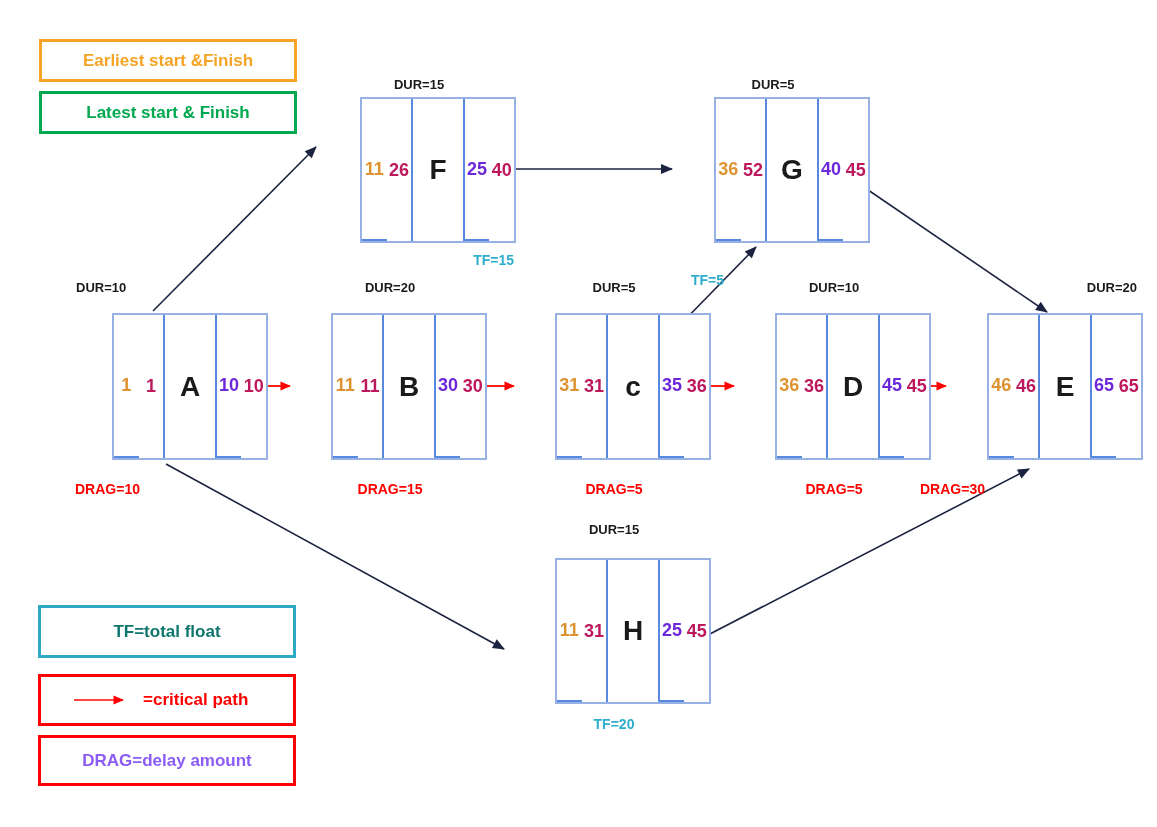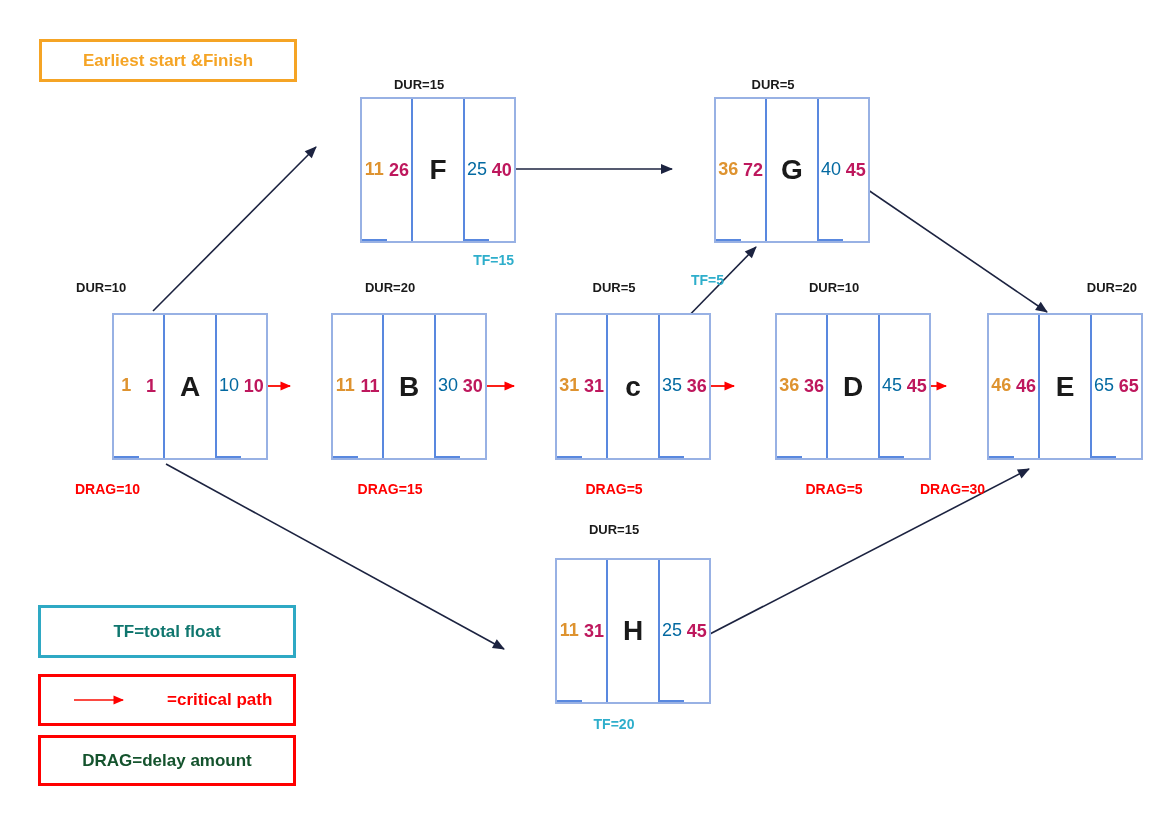--- a/index.html
+++ b/index.html
@@ -9,33 +9,33 @@
   
   #arrow-layer{position:absolute;left:0;top:0;width:1157px;height:827px;}
 
   
   .legend-box{position:absolute;box-sizing:border-box;display:flex;align-items:center;justify-content:center;
               font-weight:bold;font-size:17px;background:#ffffff;}
   #legend-earliest{left:39px;top:39px;width:258px;height:43px;border:3px solid #F5A425;color:#F5A425;}
   #legend-latest{left:39px;top:91px;width:258px;height:43px;border:3px solid #00A94F;color:#00A94F;}
   #legend-tf{left:38px;top:605px;width:258px;height:53px;border:3px solid #2EA9C4;color:#0f766e;}
   #legend-critical{left:38px;top:674px;width:258px;height:52px;border:3px solid #FF0000;color:#FF0000;
-                   justify-content:flex-start;padding-left:32px;gap:32px;}
-  #legend-drag{left:38px;top:735px;width:258px;height:51px;border:3px solid #FF0000;color:#14532d;}
+                   justify-content:flex-start;padding-left:32px;gap:8px;}
+  #legend-drag{left:38px;top:735px;width:258px;height:51px;border:3px solid #FF0000;color:#8b5cf6;}
 
   
   .node{position:absolute;width:156px;padding-left:38px;}
   .box{display:flex;width:100%;height:100%;box-sizing:border-box;border:2px solid #98B1E4;background:#ffffff;}
   .col{flex:1 1 0;display:flex;flex-direction:row;min-width:0;}
   .col.mid{border-left:2px solid #5988DF;border-right:2px solid #5988DF;
            align-items:center;justify-content:center;font-weight:bold;font-size:28px;color:#1a1a1a;}
   .cell{flex:1 1 0;display:flex;align-items:center;justify-content:center;font-size:18px;}
   .cell.top{border-bottom:2px solid #5988DF;}
   .es{color:#DE9330;font-weight:bold;}
-  .ef{color:#0369a1;font-weight:normal;}
+  .ef{color:#6d28d9;font-weight:bold;}
   .ls,.lf{color:#be185d;font-weight:bold;}
 
   .dur{position:absolute;top:-33px;left:0;right:0;text-align:center;
        font-weight:bold;font-size:13px;color:#1a1a1a;}
   .node-f .dur,.node-g .dur{top:-20px;}
   .node-h .dur{top:-36px;}
   .node-a .dur{text-align:left;left:2px;}
   .node-e .dur{text-align:right;left:auto;right:6px;}
 
   .foot{position:absolute;top:168px;left:0;right:0;text-align:center;font-weight:bold;font-size:14px;}
@@ -79,20 +79,23 @@
     <line x1="677" y1="651" x2="1029" y2="469" stroke="#1C2340" stroke-width="1.6" marker-end="url(#ah-navy)"></line>
     <line x1="231" y1="386" x2="290" y2="386" stroke="#FB2018" stroke-width="1.8" marker-end="url(#ah-red)"></line>
     <line x1="452" y1="386" x2="514" y2="386" stroke="#FB2018" stroke-width="1.8" marker-end="url(#ah-red)"></line>
     <line x1="674" y1="386" x2="734" y2="386" stroke="#FB2018" stroke-width="1.8" marker-end="url(#ah-red)"></line>
     <line x1="892" y1="386" x2="946" y2="386" stroke="#FB2018" stroke-width="1.8" marker-end="url(#ah-red)"></line>
   </svg>
 
   <div id="legend-earliest" class="legend-box">
     <span>Earliest start &amp;Finish</span>
   </div>
+  <div id="legend-latest" class="legend-box">
+    <span>Latest start &amp; Finish</span>
+  </div>
   <div id="legend-tf" class="legend-box">
     <span>TF=total float</span>
   </div>
   <div id="legend-critical" class="legend-box">
     <svg width="62" height="12" viewBox="0 0 62 12">
       <line x1="1" y1="6" x2="50" y2="6" stroke="#FB4A42" stroke-width="1.8" marker-end="url(#ah-red)"></line>
     </svg>
     <span>=critical path</span>
   </div>
   <div id="legend-drag" class="legend-box">
@@ -193,21 +196,21 @@
       </div>
     </div>
     <div class="foot tf">TF=15</div>
   </div>
 
   <div class="node node-g">
     <div class="dur">DUR=5</div>
     <div class="box">
       <div class="col side">
         <div class="cell top es">36</div>
-        <div class="cell ls">72</div>
+        <div class="cell ls">52</div>
       </div>
       <div class="col mid">G</div>
       <div class="col side">
         <div class="cell top ef">40</div>
         <div class="cell lf">45</div>
       </div>
     </div>
     <div class="foot tf">TF=5</div>
   </div>
 

